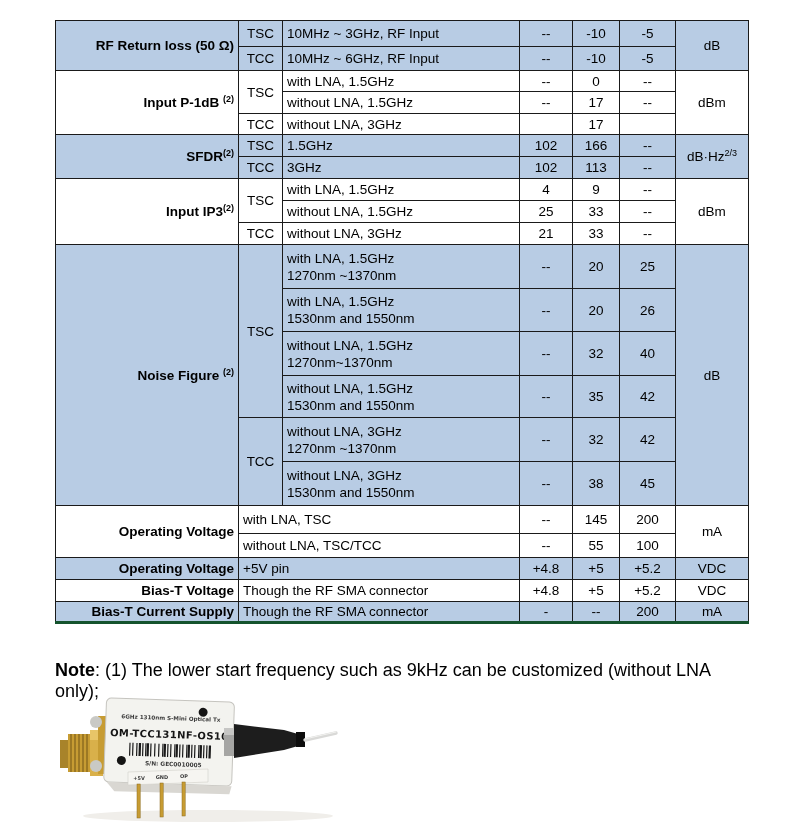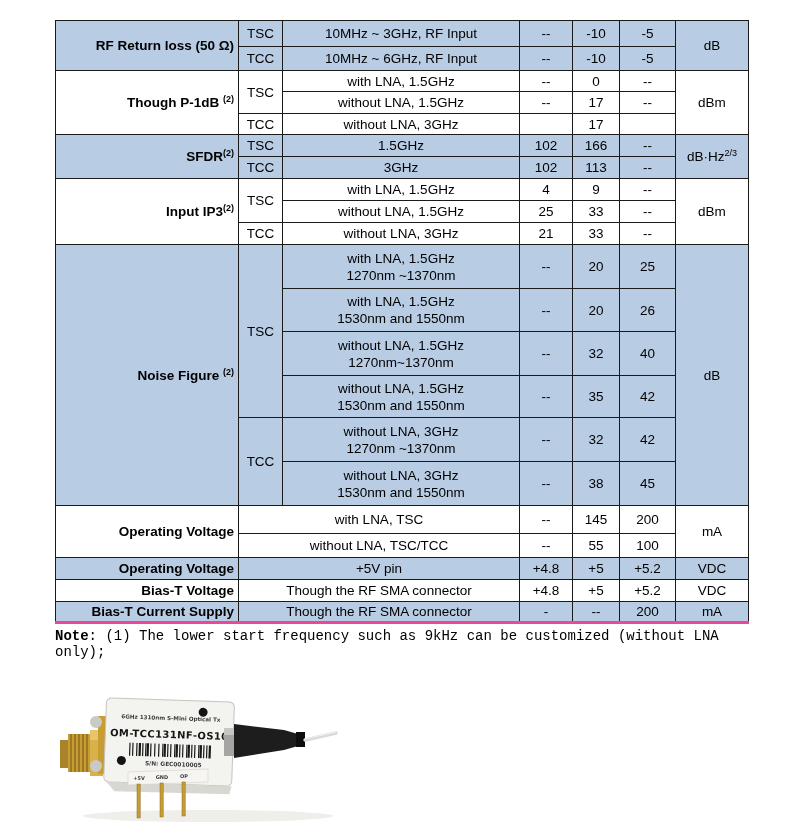--- a/index.html
+++ b/index.html
@@ -16,29 +16,28 @@
   table.spec td{
     border:1px solid #1a1a1a;
     font-size:13.5px;line-height:17px;
     padding:0 4px;vertical-align:middle;
     overflow:hidden;white-space:nowrap;
   }
   tr.g-blue td{background:var(--row-blue,#b8cce4);}
   tr.g-white td{background:#ffffff;}
   td.param{font-weight:bold;text-align:right;padding-left:7px;}
   td.variant{text-align:center;padding:0 2px;margin-left:21px;}
-  td.cond{text-align:center;padding-left:8px;}
+  td.cond{text-align:left;padding-left:8px;}
   td.cond2{line-height:21px;padding-top:1px;padding-bottom:1px;}
   td.val,td.unit{text-align:center;padding:0 2px;}
   sup{font-size:9px;line-height:0;}
-  tr.lastrow td{border-bottom:3px solid #ec4899;}
+  tr.lastrow td{border-bottom:3px solid #14532d;}
   .note{
-    position:absolute;left:55px;top:628px;width:700px;
-    font-size:14px;
-    font-family:Liberation Mono, monospace;
+    position:absolute;left:55px;top:660px;width:700px;
+    font-size:18px;
   }
   .note b{font-weight:bold;}
   .photo{position:absolute;left:58px;top:686px;width:500px;height:142px;}
   svg text{font-family:"DejaVu Sans",sans-serif;}
 </style>
 </head>
 <body>
 
 <div class="page">
 
@@ -64,21 +63,21 @@
       </tr>
       <tr class="g-blue" style="height:24px">
         <td class="variant">TCC</td>
         <td class="cond">10MHz ~ 6GHz, RF Input</td>
         <td class="val">--</td>
         <td class="val">-10</td>
         <td class="val">-5</td>
       </tr>
 
       <tr class="g-white" style="height:21px">
-        <td class="param" rowspan="3"><span>Though P-1dB </span><sup>(2)</sup></td>
+        <td class="param" rowspan="3"><span>Input P-1dB </span><sup>(2)</sup></td>
         <td class="variant" rowspan="2">TSC</td>
         <td class="cond">with LNA, 1.5GHz</td>
         <td class="val">--</td>
         <td class="val">0</td>
         <td class="val">--</td>
         <td class="unit" rowspan="3">dBm</td>
       </tr>
       <tr class="g-white" style="height:22px">
         <td class="cond">without LNA, 1.5GHz</td>
         <td class="val">--</td>

